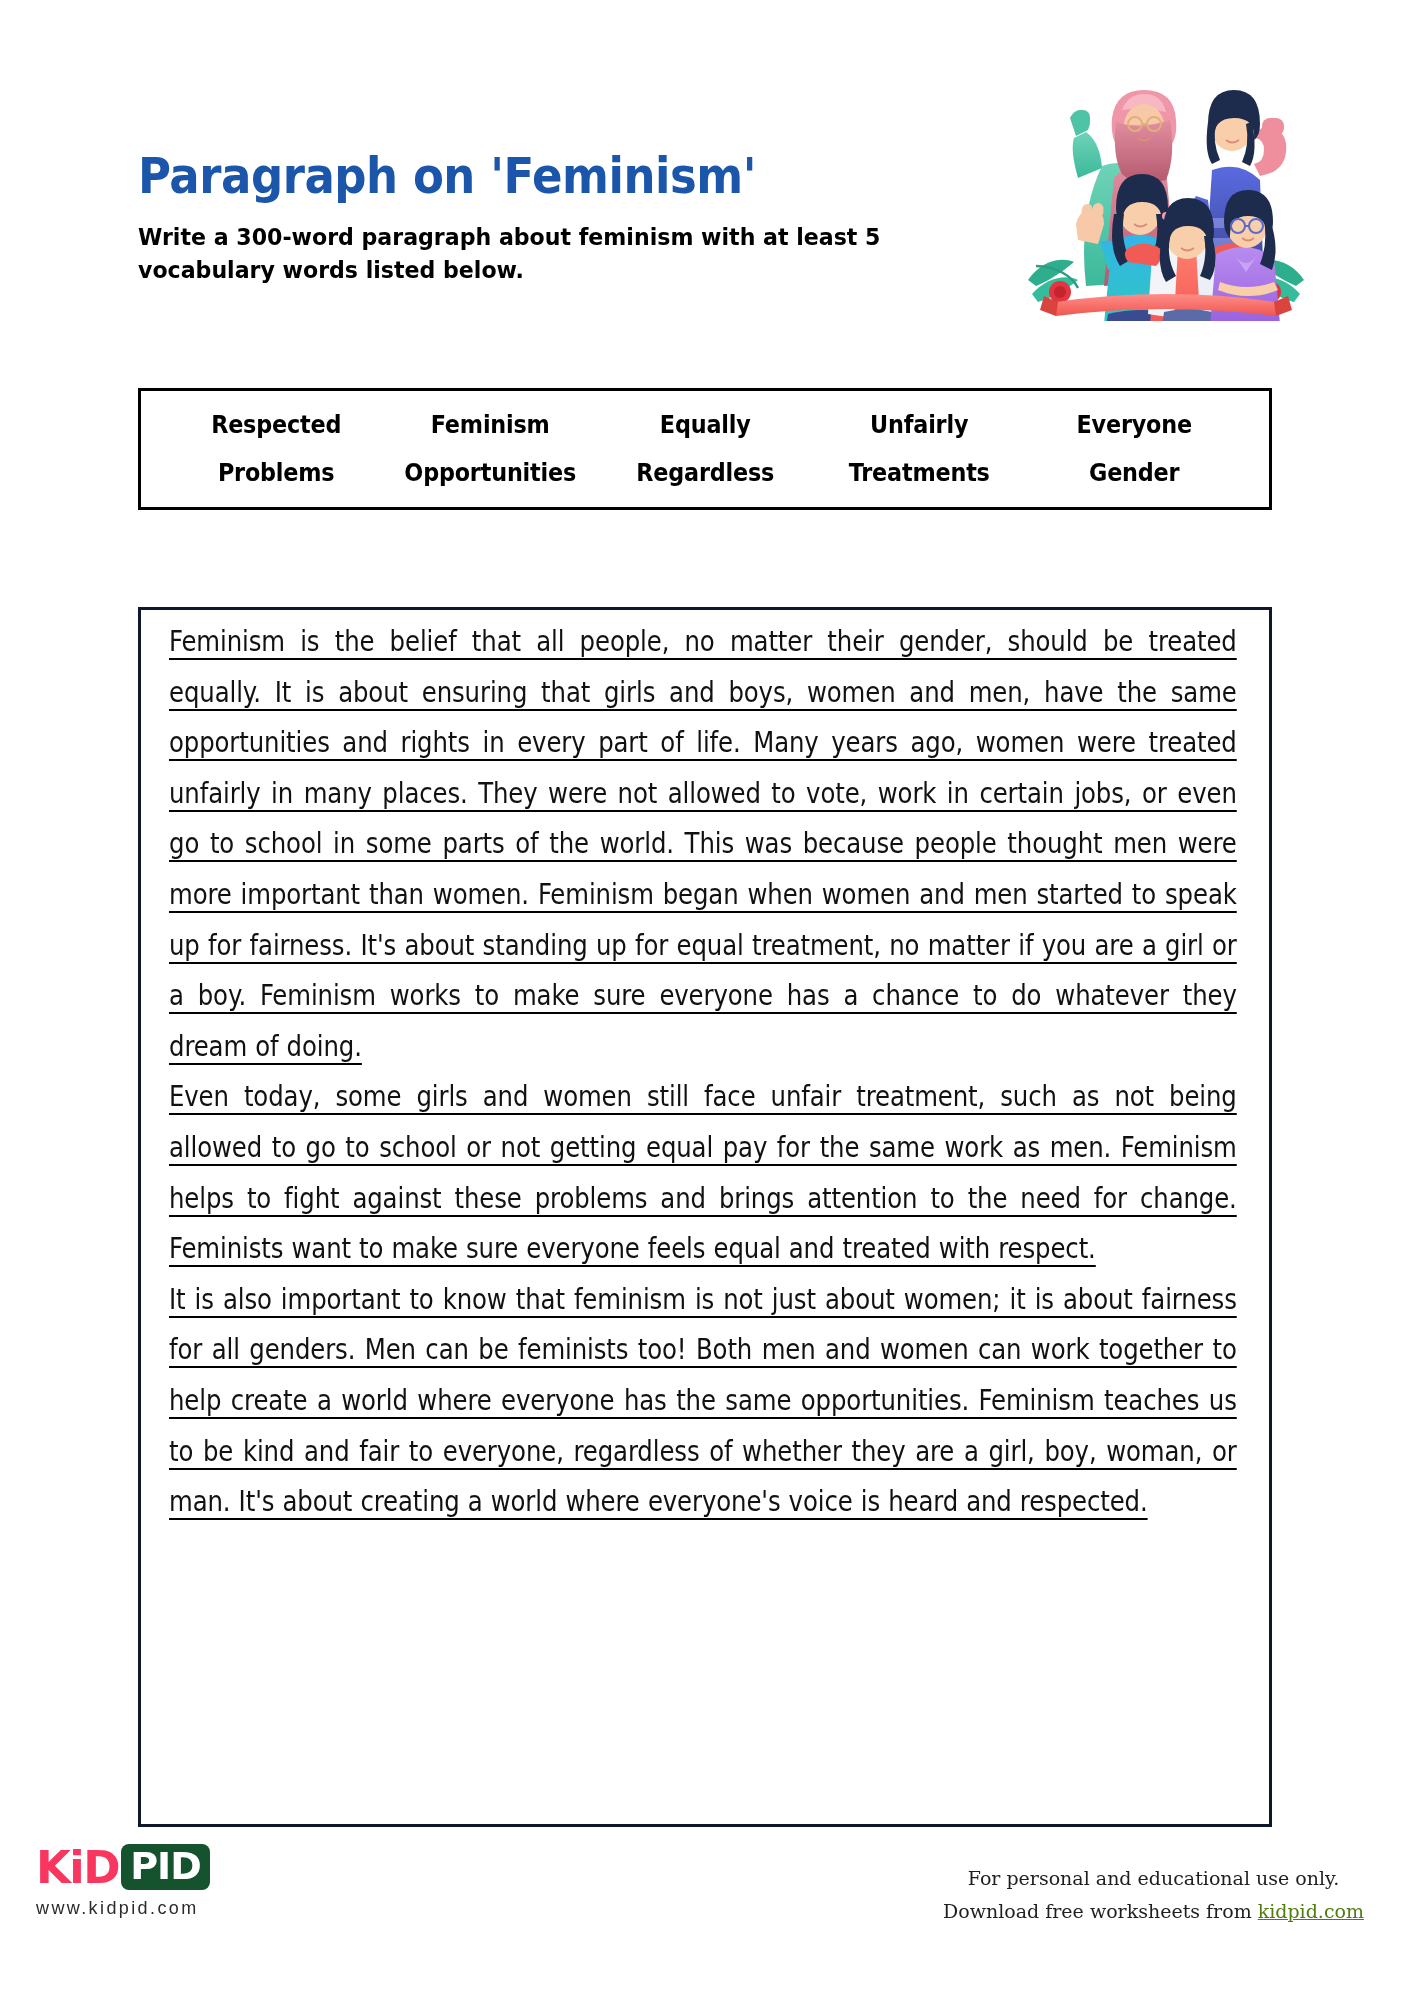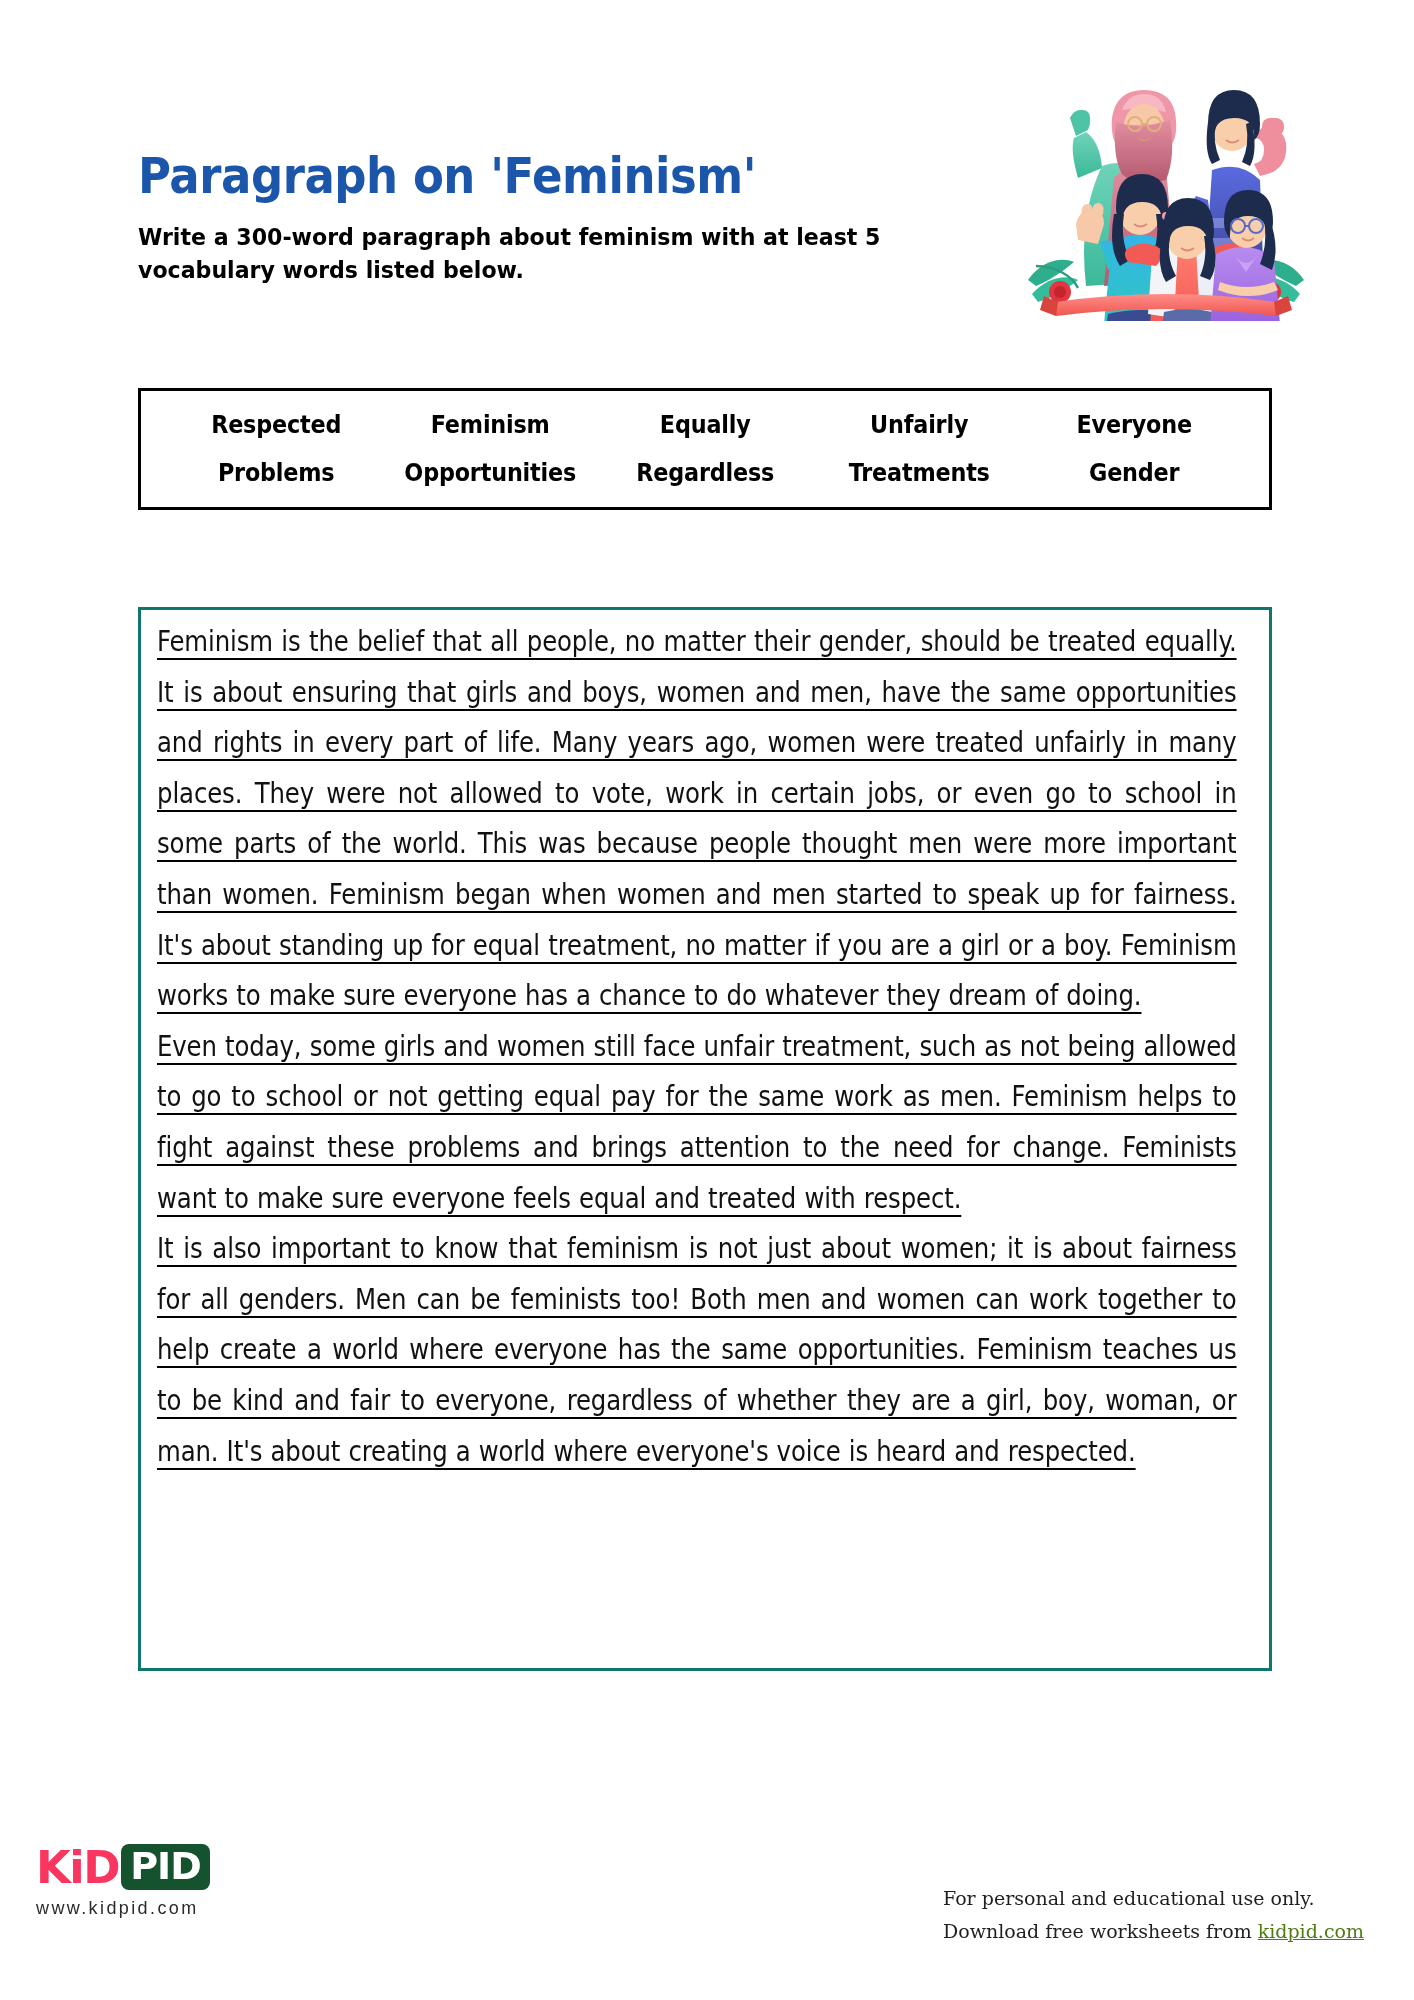--- a/index.html
+++ b/index.html
@@ -93,24 +93,24 @@
     letter-spacing: -0.2px;
     transform: scaleX(0.93);
   }
 
   
   .answer-box {
     position: absolute;
     left: 138px;
     top: 607px;
     width: 1134px;
-    height: 1064px;
-    border: 3px solid #0f766e;
+    height: 1220px;
+    border: 3px solid #0f172a;
     box-sizing: border-box;
-    padding: 6px 16px 10px 16px;
+    padding: 6px 16px 10px 28px;
     overflow: hidden;
   }
   .answer-text {
     font-family: "DejaVu Sans Condensed", "DejaVu Sans", sans-serif;
     font-size: 27.5px;
     line-height: 50.6px;
     color: #111111;
     text-align: justify;
     text-align-last: left;
     text-decoration: underline;
@@ -175,26 +175,25 @@
     font-size: 18px;
     color: #2b2b2b;
     letter-spacing: 2.4px;
     text-align: right;
   }
 
   .footer-note {
     position: absolute;
     right: 50px;
     top: 32px;
-    text-align: left;
+    text-align: center;
     font-family: "DejaVu Serif", serif;
     font-size: 19px;
     color: #1f1f1f;
     line-height: 1.75;
-    margin-top: 20px;
   }
   .footer-link {
     color: #4d7c0f;
   }
 </style>
 </head>
 <body>
 
 <div class="page">
 

